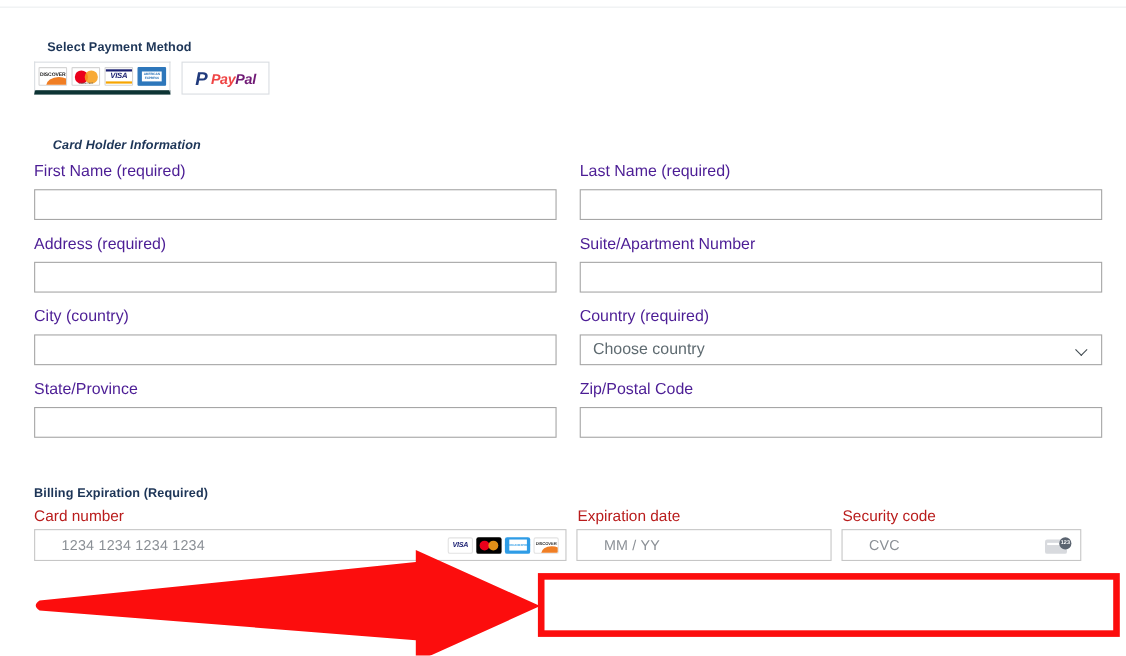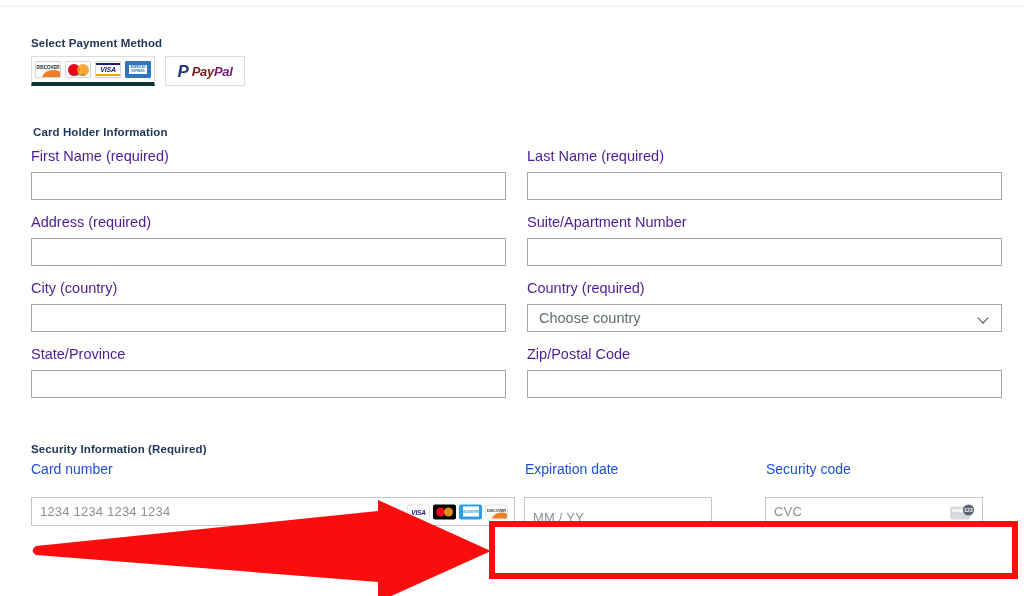--- a/index.html
+++ b/index.html
@@ -33,22 +33,22 @@
 
   
   .section-heading {
     position: absolute;
     font-size: 11.5px;
     font-weight: bold;
     color: #1d3557;
     letter-spacing: 0.1px;
     white-space: nowrap;
   }
-  #h-select-payment { left: 31px; top: 37px; }
-  #h-card-holder    { left: 33px; top: 126px; }
+  #h-select-payment { left: 43px; top: 37px; }
+  #h-card-holder    { left: 48px; top: 126px; font-style: italic; }
   #h-billing        { left: 31px; top: 443px; }
 
   
   .pm-tabs {
     position: absolute;
     left: 31px; top: 56px;
     display: flex;
     gap: 10px;
     align-items: flex-start;
   }
@@ -166,21 +166,21 @@
     line-height: 17px;
     font-family: "Liberation Sans", sans-serif;
   }
   .pp-word {
     font-size: 13px;
     font-weight: bold;
     font-style: italic;
     letter-spacing: -0.3px;
     line-height: 13px;
   }
-  .pp-word .pay { color: #7f1d1d; }
+  .pp-word .pay { color: #ef4444; }
   .pp-word .pal { color: #701a75; }
 
   
   .field-label {
     position: absolute;
     font-size: 14.5px;
     color: #4c1d95;
     white-space: nowrap;
   }
   .field-box {
@@ -222,36 +222,35 @@
 
   
   .bill-box {
     position: absolute;
     box-sizing: border-box;
     border: 1px solid #c6c6c6;
     background: #ffffff;
     height: 29px;
     display: flex;
     align-items: center;
-    padding: 0 8px;
-    margin-top: 16px;
+    padding: 0 24px;
   }
   .bill-placeholder {
     font-size: 13px;
     color: #8b9096;
     letter-spacing: 0.2px;
   }
   #box-card-number    { left: 31px;  top: 481px; width: 484px; }
-  #box-expiration     { left: 524px; top: 481px; width: 188px; align-items: flex-end; }
+  #box-expiration     { left: 524px; top: 481px; width: 232px; }
   #box-security       { left: 765px; top: 481px; width: 218px; }
 
   .bill-label {
     position: absolute;
     font-size: 14px;
-    color: #1d4ed8;
+    color: #b91c1c;
     white-space: nowrap;
     text-align: right;
   }
   #lbl-card-number { left: 31px;  top: 461px; }
   #lbl-expiration  { left: 525px; top: 461px; }
   #lbl-security    { left: 766px; top: 461px; }
 
   
   .mini-brands {
     position: absolute;
@@ -435,21 +434,21 @@
     <span class="select-value">Choose country</span>
     <span class="chev"></span>
   </div>
 
   <div class="field-label label col-left" style="top:346px">State/Province</div>
   <div class="field-box col-left" style="top:370px"></div>
 
   <div class="field-label label col-right" style="top:346px">Zip/Postal Code</div>
   <div class="field-box col-right" style="top:370px"></div>
 
-  <div class="section-heading" id="h-billing">Security Information (Required)</div>
+  <div class="section-heading" id="h-billing">Billing Expiration (Required)</div>
 
   <div class="bill-label" id="lbl-card-number">Card number</div>
   <div class="bill-box" id="box-card-number">
     <span class="bill-placeholder">1234 1234 1234 1234</span>
     <span class="mini-brands">
       <span class="mini mini-visa">
           <span>VISA</span>
         </span>
       <span class="mini mini-mc">
           <i class="c l"></i>

